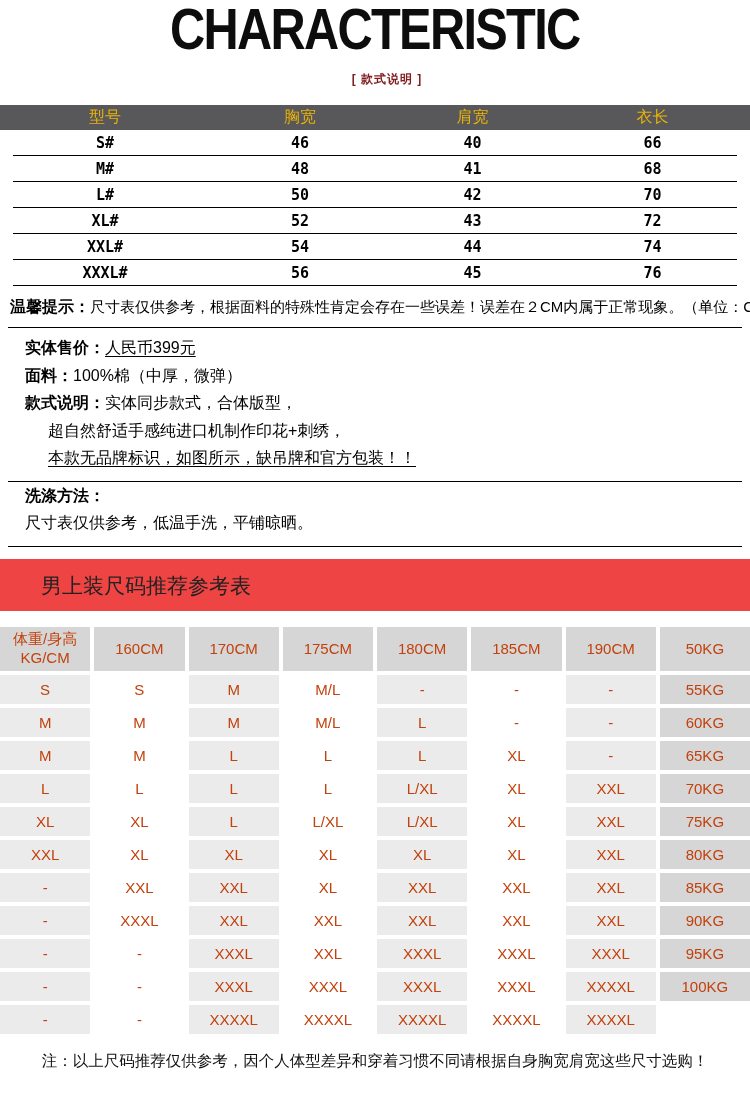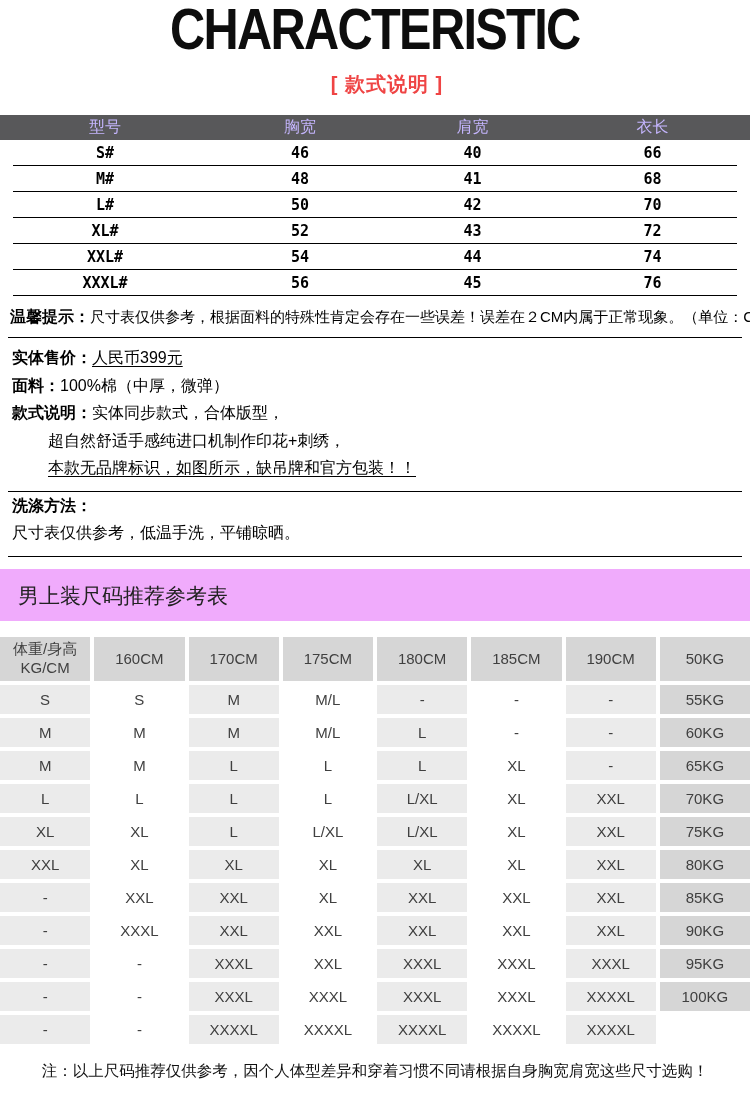--- a/index.html
+++ b/index.html
@@ -14,28 +14,28 @@
   .title-wrap { text-align: center; }
   .main-title {
     display: inline-block;
     font-size: 58px; font-weight: 700; line-height: 1;
     letter-spacing: -2px;
     transform: scaleX(0.84); transform-origin: center;
     color: #0d0d0d;
   }
   .sub-title {
     margin-top: 13px;
-    font-size: 20px; font-weight: 600; letter-spacing: 1px;
-    color: #ef4444;
+    font-size: 12px; font-weight: 600; letter-spacing: 1px;
+    color: #7f1d1d;
     margin-left: 24px;
   }
   
   .spec-header {
     margin-top: 17px; height: 25px;
-    background: #58585a; color: #c4b5fd;
+    background: #58585a; color: #eab308;
     display: grid; grid-template-columns: 28% 24% 22% 26%;
     align-items: center; text-align: center; font-size: 16px;
   }
   .spec-row {
     position: relative;
     display: grid; grid-template-columns: 28% 24% 22% 26%;
     height: 26px; align-items: center; text-align: center;
     font-family: "DejaVu Sans Mono", "Liberation Mono", monospace;
     font-weight: 700; font-size: 15px;
   }
@@ -44,37 +44,37 @@
     border-bottom: 1px solid #000;
   }
   
   .notice {
     margin: 11px 8px 0 10px;
     font-size: 15px; white-space: nowrap;
   }
   .notice b { font-size: 16px; }
   .rule { border: 0; border-top: 1px solid #000; margin: 9px 8px 0 8px; }
   .details { margin-top: 6px; }
-  .details p { margin: 0; padding-left: 12px; font-size: 16px; line-height: 27.5px; }
+  .details p { margin: 0; padding-left: 25px; font-size: 16px; line-height: 27.5px; }
   .details p.cont { padding-left: 48px; }
   .u { text-decoration: underline; text-underline-offset: 3px; }
   .lbl { font-weight: 700; }
   
-  .band { margin-top: 12px; background: #f0abfc; padding: 13px 0 11px 18px; }
+  .band { margin-top: 12px; background: #ef4444; padding: 13px 0 11px 41px; }
   .band-title { font-size: 21px; color: #222; }
   .band-sub { margin-top: 7px; font-size: 15px; letter-spacing: 0.5px; color: #333; }
   
   .size-table {
     margin-top: 16px;
     display: grid;
     grid-template-columns: repeat(8, 1fr);
     grid-template-rows: 44px;
     grid-auto-rows: 29px;
     gap: 4px;
-    font-size: 15px; color: #404040;
+    font-size: 15px; color: #c2410c;
     background: #fff;
   }
   .cell { display: flex; align-items: center; justify-content: center; text-align: center; }
   .cell.h   { background: #d6d6d6; }
   .cell.odd { background: #ebebeb; }
   .cell.even{ background: #ffffff; }
   .corner { flex-direction: column; line-height: 1.25; }
   
   .footer-note {
     margin-top: 17px; text-align: center;

